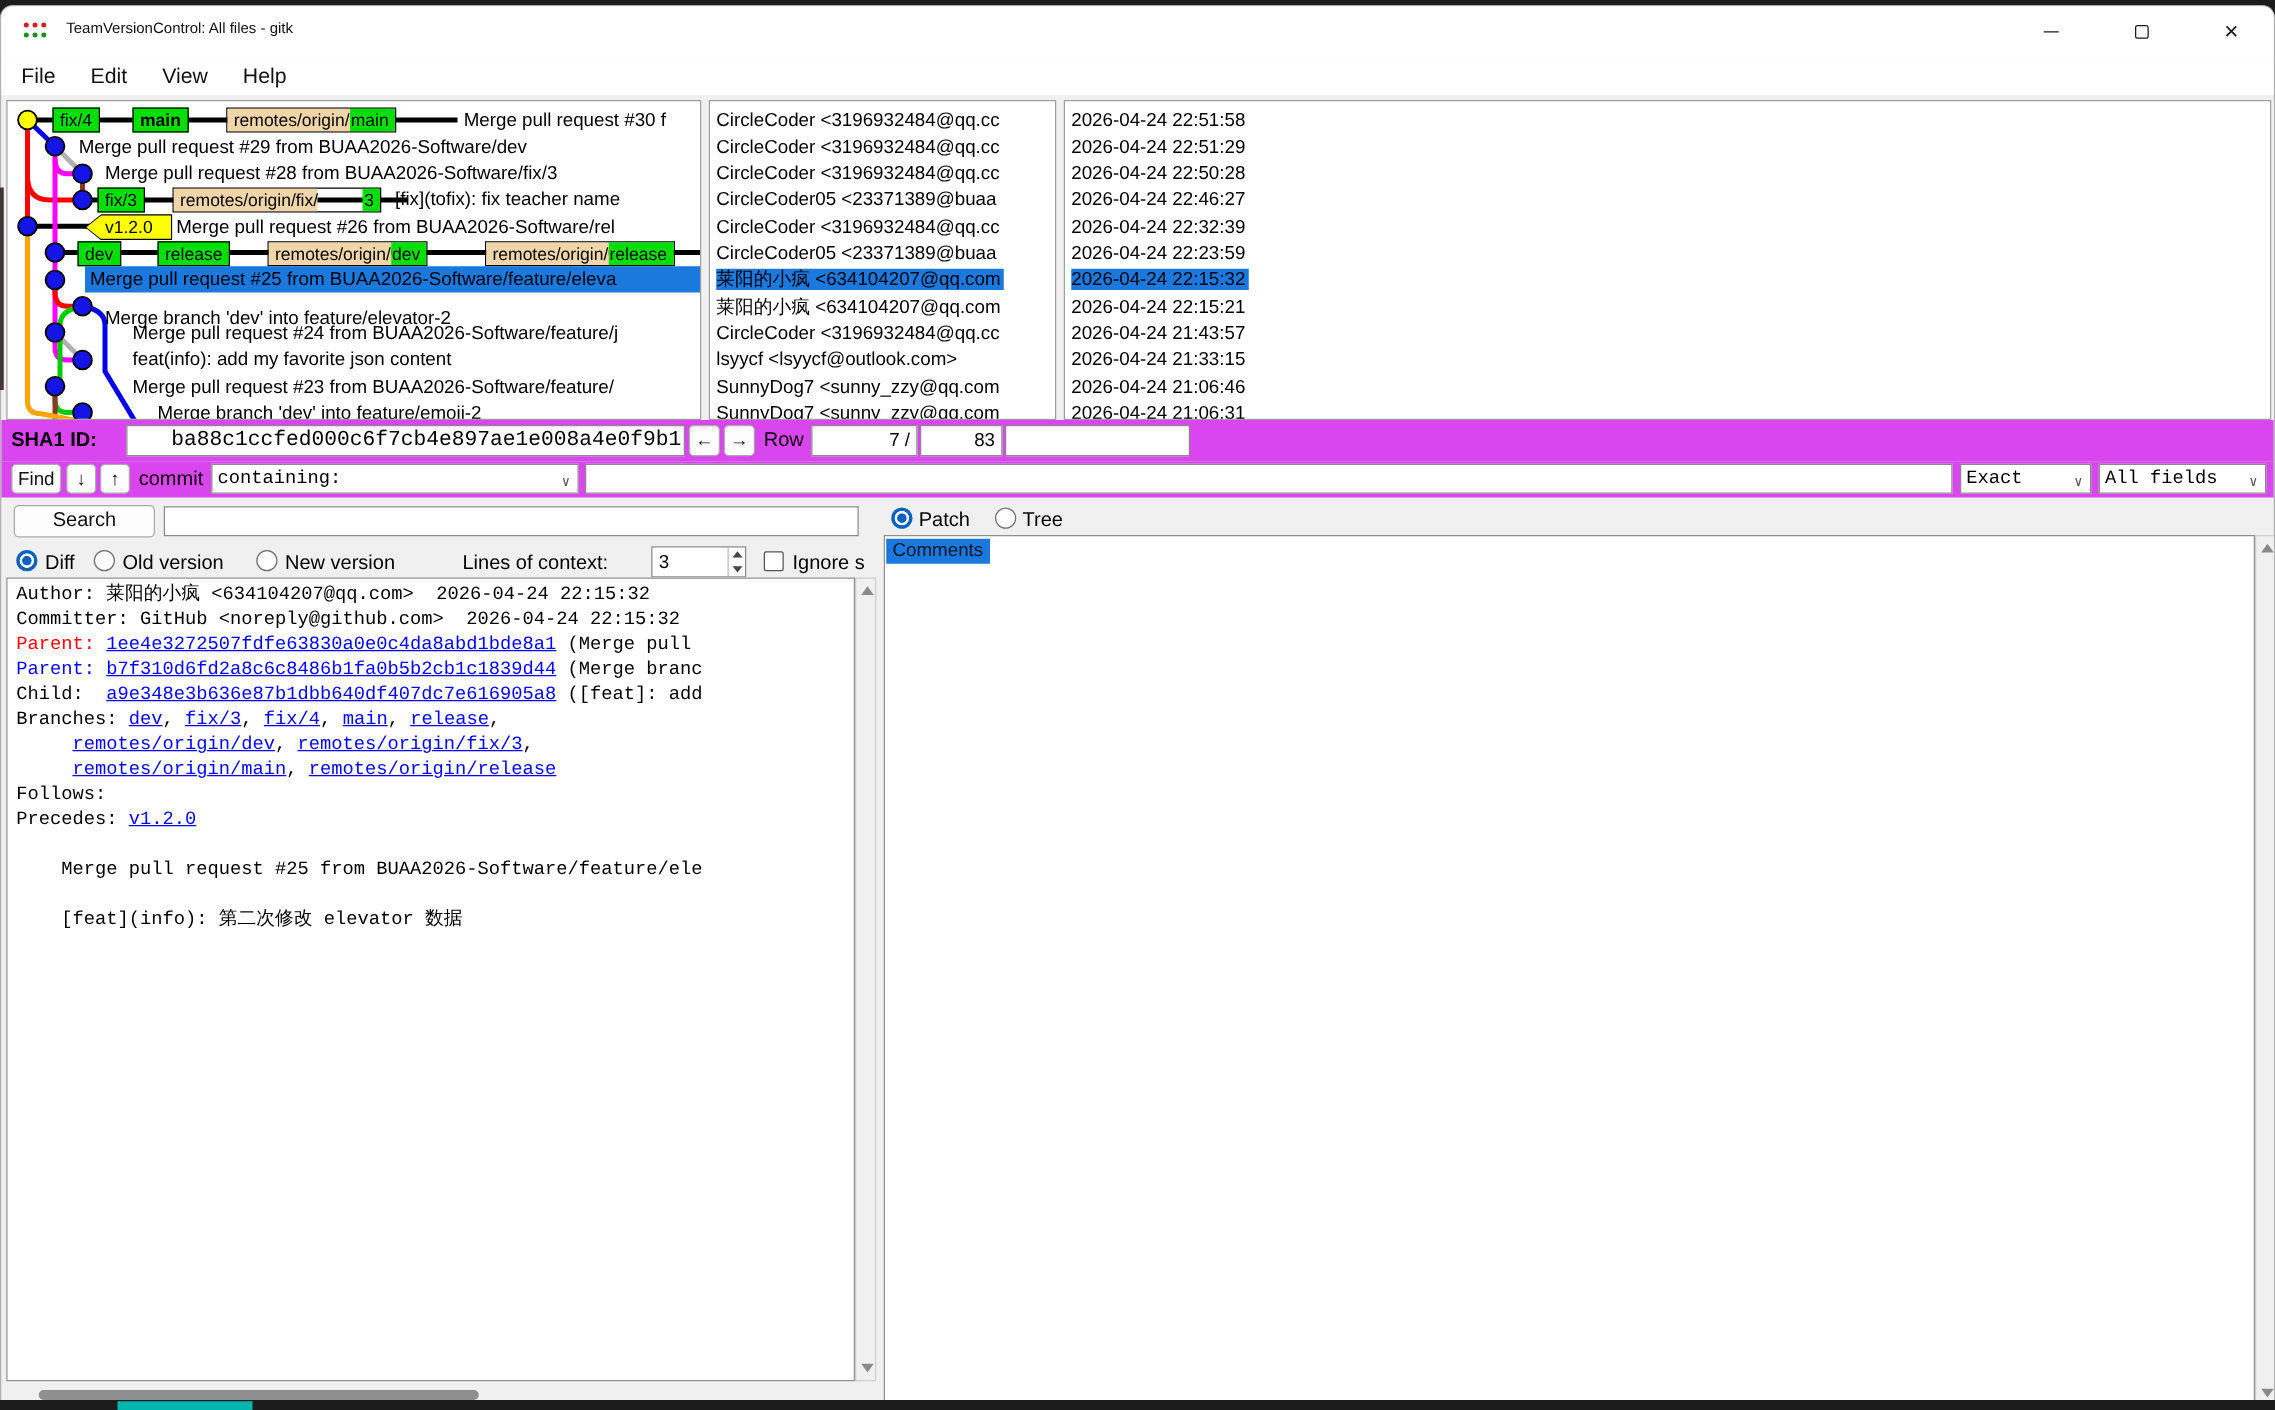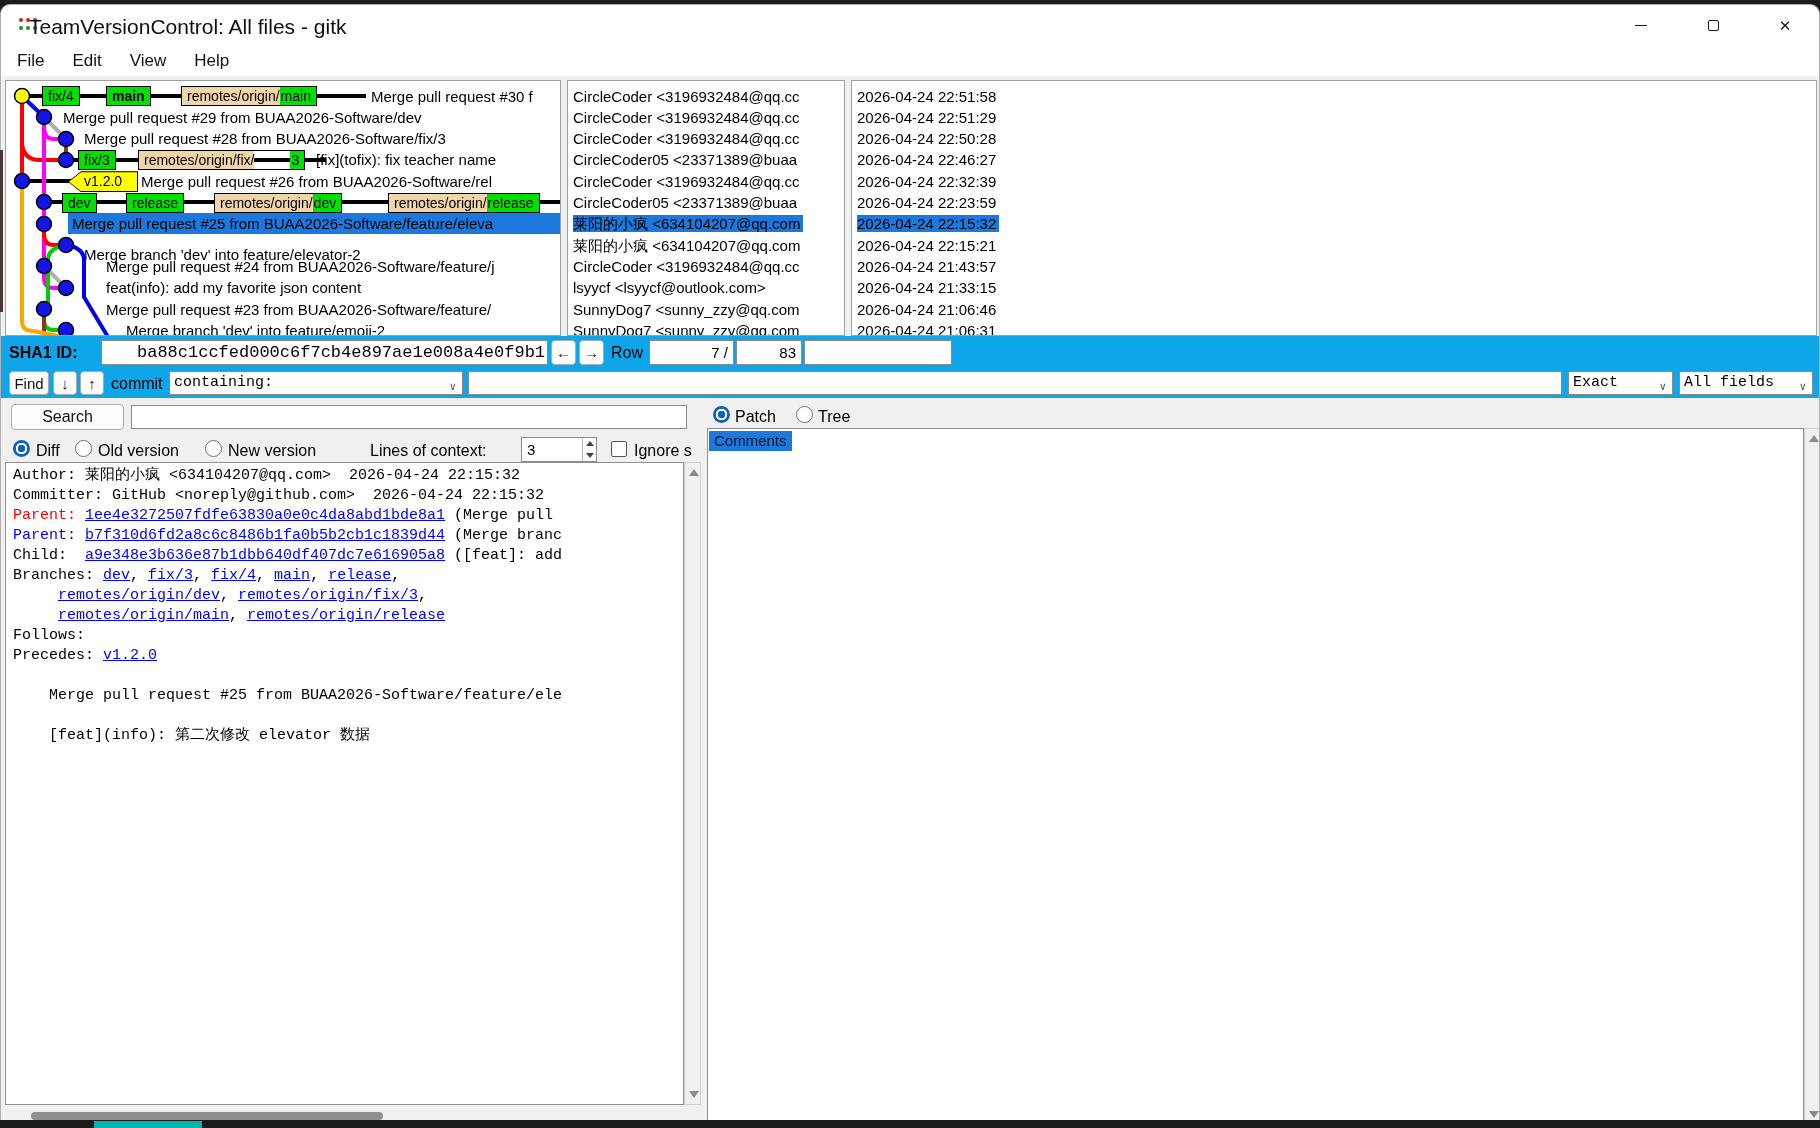--- a/index.html
+++ b/index.html
@@ -7,21 +7,21 @@
   .screen { position:relative; width:1820px; height:1128px; background:#1c1c1c;
             font-family:"Liberation Sans", sans-serif; overflow:hidden; color:#000; }
   .window { position:absolute; left:0; top:4px; width:1820px; height:1116px;
             background:#f0f0f0; border-radius:10px 10px 0 0; overflow:hidden;
             border:1px solid #b0b0b0; border-bottom:none; }
 
   
   .titlebar { position:absolute; left:0; top:0; width:100%; height:41px; background:#ffffff; }
   .appicon { position:absolute; left:18px; top:13px; width:20px; height:15px; }
   .appicon .dot { position:absolute; width:4px; height:4px; border-radius:50%; }
-  .title-text { position:absolute; left:28px; top:10px; font-size:21px; color:#101010; }
+  .title-text { position:absolute; left:52px; top:10px; font-size:12px; color:#101010; }
   .winbtn { position:absolute; top:0; width:72px; height:41px; display:flex; align-items:center; justify-content:center; }
   .glyph-min { width:12px; height:0; border-top:1.4px solid #1a1a1a; display:block; }
   .glyph-max { width:11px; height:11px; border:1.4px solid #1a1a1a; border-radius:2px; display:block; }
   .glyph-close { font-size:15px; color:#1a1a1a; line-height:1; }
 
   
   .menubar { position:absolute; left:0; top:41px; width:100%; height:30px; background:#ffffff;
              display:flex; align-items:center; padding-left:2px; }
   .menu-item { font-size:17px; padding:3px 14px; color:#111; }
 
@@ -44,21 +44,21 @@
   .remote-label { position:absolute; height:20px; border:1px solid #000; display:flex; white-space:nowrap; }
   .remote-label .pfx { background:var(--tan); line-height:18px; font-size:14px; padding:0 0 0 5px; }
   .remote-label .nm  { background:var(--grn); line-height:18px; font-size:14px; padding:0 5px 0 1px; }
   .tag-outer { position:absolute; height:21px; background:#000;
                clip-path:polygon(0 50%, 13px 0, 100% 0, 100% 100%, 13px 100%); }
   .tag-inner { position:absolute; left:1px; top:1px; right:1px; bottom:1px; background:var(--tag);
                clip-path:polygon(0 50%, 12px 0, 100% 0, 100% 100%, 12px 100%);
                line-height:19px; font-size:14px; padding:0 6px 0 15px; white-space:nowrap; }
 
   
-  .bar { position:absolute; left:0; width:100%; background:#0ea5e9; }
+  .bar { position:absolute; left:0; width:100%; background:#d946ef; }
   .lbl { position:absolute; font-size:16px; color:#000; }
   .lbl.b { font-weight:bold; }
   .entry { position:absolute; background:#fff; border:1px solid #8a8a8a; font-size:15px;
            line-height:23px; padding:0 5px; white-space:nowrap; overflow:hidden; }
   .entry.mono { font-family:"Liberation Mono", monospace;padding-left:35px; }
   .entry.r { text-align:right; }
   .btn { position:absolute; background:#fdfdfd; border:1px solid #aaaaaa; border-radius:4px;
          display:flex; align-items:center; justify-content:center; font-size:15px; color:#111; }
   .combo { position:absolute; background:#fff; border:1px solid #8a8a8a; font-family:"Liberation Mono", monospace;
            font-size:15px; line-height:22px; padding:0 4px; }

